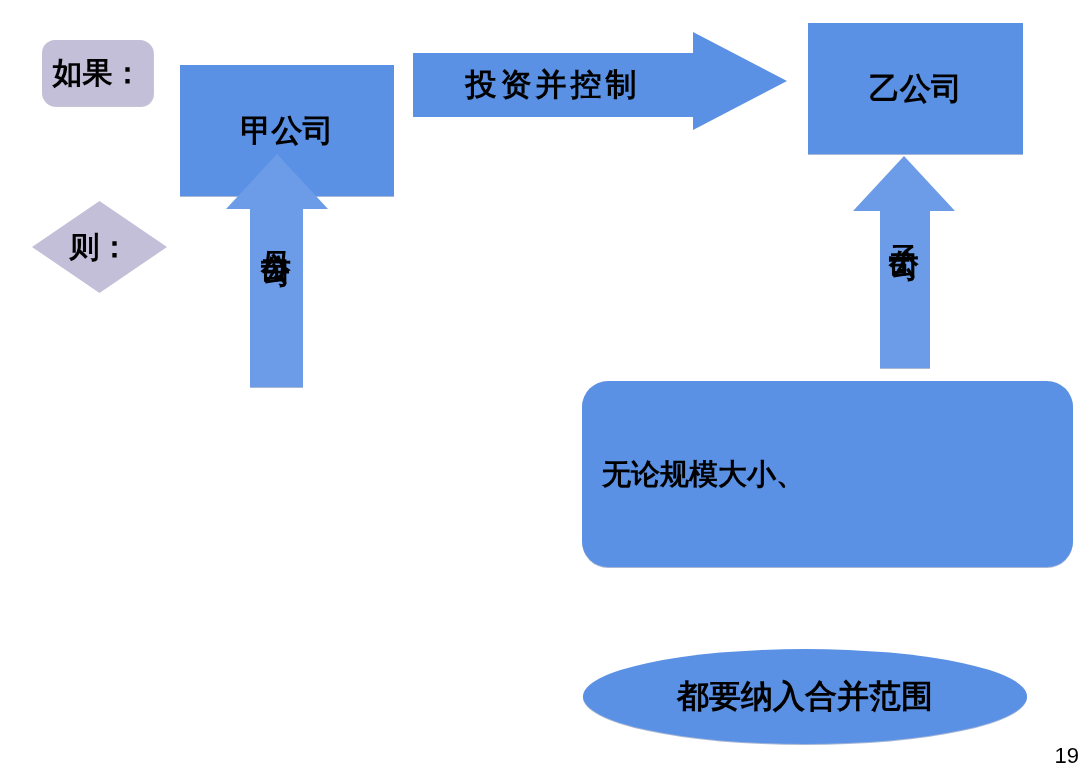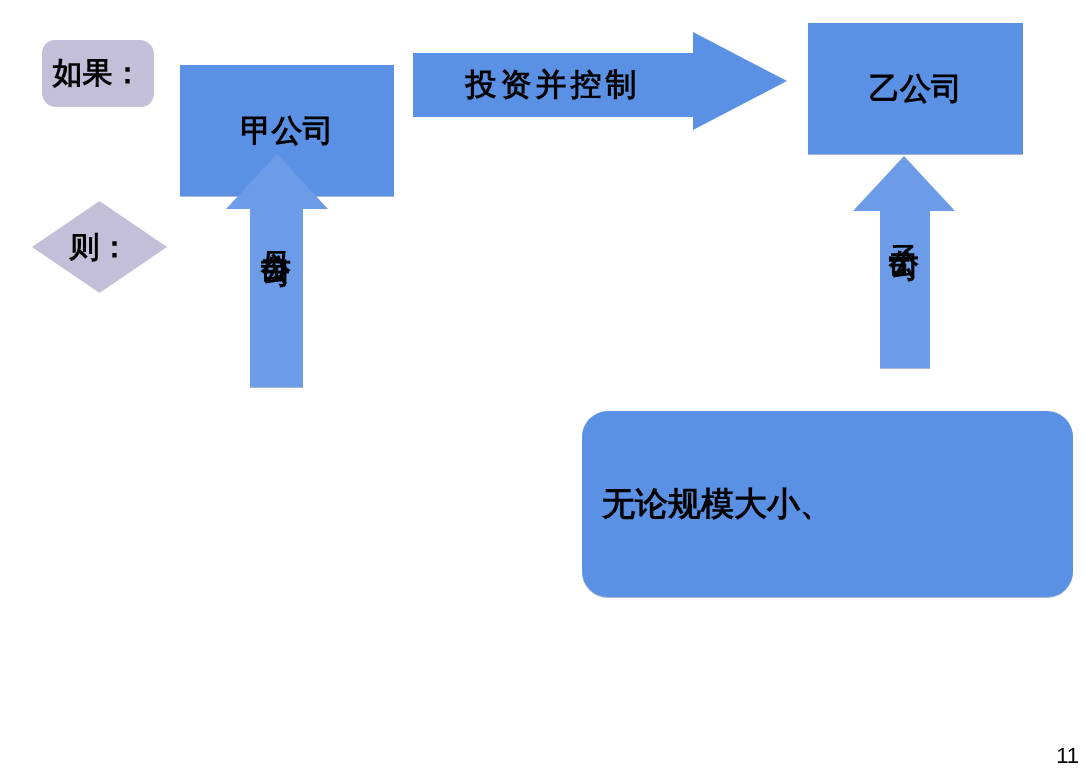--- a/index.html
+++ b/index.html
@@ -87,23 +87,22 @@
   .v-label-left  { left: 261px; top: 226px; }
   .v-label-right { left: 889px; top: 220px; }
 
   
   .note-box {
     left: 582px; top: 381px; width: 491px; height: 186px;
     background: var(--shape-blue, #5B91E4);
     border-radius: 26px;
     display: flex; flex-direction: column; justify-content: center;
     padding: 0 0 0 20px;
-    font-size: 33px; font-weight: bold; line-height: 42px;
+    font-size: 29px; font-weight: bold; line-height: 42px;
     box-shadow: 0 1px 0 rgba(60,95,160,0.45);
-    margin-top: 30px;
   }
 
   
   .ellipse {
     left: 583px; top: 649px; width: 444px; height: 95px;
     background: var(--shape-blue, #5B91E4);
     border-radius: 50%;
     display: flex; align-items: center; justify-content: center;
     font-size: 32px; font-weight: bold;
     box-shadow: 0 1px 0 rgba(60,95,160,0.45);
@@ -148,16 +147,19 @@
   <div class="v-label v-label-left">母公司</div>
 
   <div class="shape up-arrow-head up-head-right"></div>
   <div class="shape up-arrow-shaft up-shaft-right"></div>
   <div class="v-label v-label-right">子公司</div>
 
   <div class="shape note-box">
     <div>无论规模大小、</div>
   </div>
 
+  <div class="shape ellipse">
+    <span>都要纳入合并范围</span>
+  </div>
 
-  <div class="page-number">11</div>
+  <div class="page-number">19</div>
 
 </div>
 
 </body></html>

